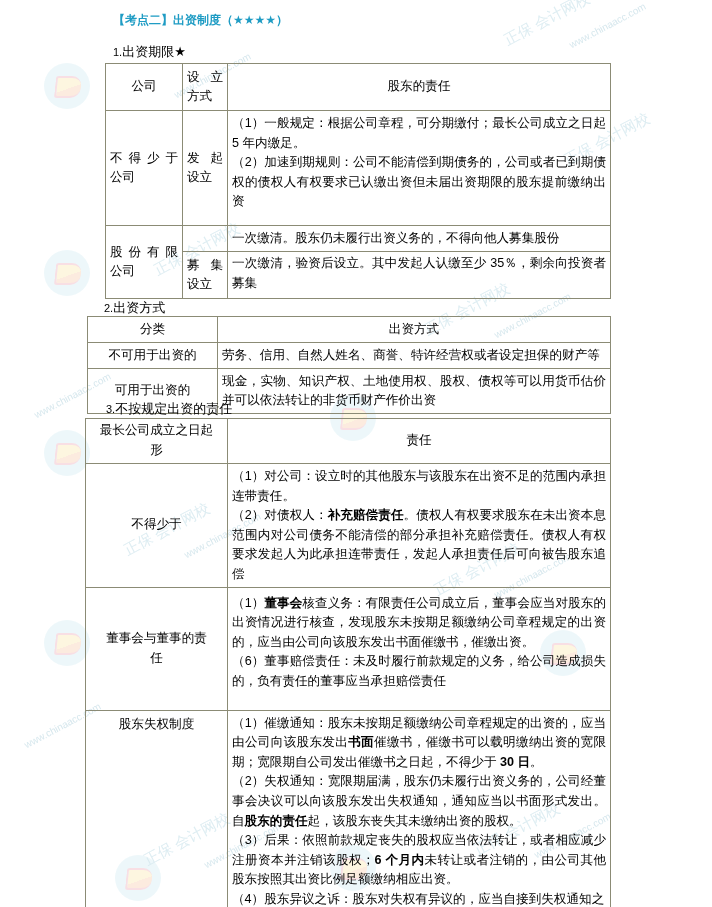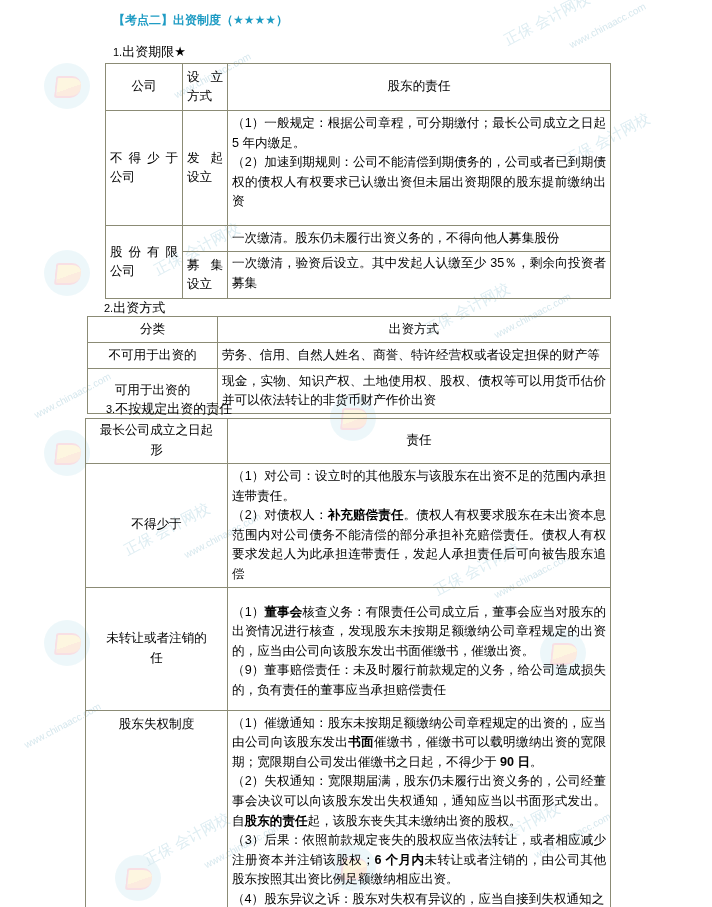--- a/index.html
+++ b/index.html
@@ -253,33 +253,33 @@
       <tr>
         <td class="ctr" style="height:118px"><span>不得少于</span></td>
         <td class="cell-body" style="vertical-align:top;padding-top:3px">
           <p><span>（1）对公司：设立时的其他股东与该股东在出资不足的范围内承担连带责任。</span></p>
           <p><span>（2）对债权人：</span><span class="hi">补充赔偿责任</span><span>。债权人有权要求股东在未出资本息范围内对公司债务不能清偿的部分承担补充赔偿责任。债权人有权要求发起人为此承担连带责任，发起人承担责任后可向被告股东追偿</span></p>
         </td>
       </tr>
 
       <tr>
         <td class="ctr" style="height:118px">
-          <div>未转让或者注销的</div>
+          <div>董事会与董事的责</div>
           <div>任</div>
         </td>
-        <td class="cell-body" style="vertical-align:top;padding-top:15px">
+        <td class="cell-body" style="vertical-align:top;padding-top:6px">
           <p><span>（1）</span><span class="hi">董事会</span><span>核查义务：有限责任公司成立后，董事会应当对股东的出资情况进行核查，发现股东未按期足额缴纳公司章程规定的出资的，应当由公司向该股东发出书面催缴书，催缴出资。</span></p>
-          <p><span>（9）董事赔偿责任：未及时履行前款规定的义务，给公司造成损失的，负有责任的董事应当承担赔偿责任</span></p>
+          <p><span>（6）董事赔偿责任：未及时履行前款规定的义务，给公司造成损失的，负有责任的董事应当承担赔偿责任</span></p>
         </td>
       </tr>
 
       <tr>
         <td class="ctr clip-bottom" style="height:222px;vertical-align:top;padding-top:4px"><span>股东失权制度</span></td>
         <td class="cell-body clip-bottom" style="vertical-align:top;padding-top:3px;height:222px">
-          <p><span>（1）催缴通知：股东未按期足额缴纳公司章程规定的出资的，应当由公司向该股东发出</span><span class="hi">书面</span><span>催缴书，催缴书可以载明缴纳出资的宽限期；宽限期自公司发出催缴书之日起，不得少于 </span><span class="hi">90 日</span><span>。</span></p>
+          <p><span>（1）催缴通知：股东未按期足额缴纳公司章程规定的出资的，应当由公司向该股东发出</span><span class="hi">书面</span><span>催缴书，催缴书可以载明缴纳出资的宽限期；宽限期自公司发出催缴书之日起，不得少于 </span><span class="hi">30 日</span><span>。</span></p>
           <p><span>（2）失权通知：宽限期届满，股东仍未履行出资义务的，公司经董事会决议可以向该股东发出失权通知，通知应当以书面形式发出。自</span><span class="hi">股东的责任</span><span>起，该股东丧失其未缴纳出资的股权。</span></p>
           <p><span>（3）后果：依照前款规定丧失的股权应当依法转让，或者相应减少注册资本并注销该股权；</span><span class="hi">6 个月内</span><span>未转让或者注销的，由公司其他股东按照其出资比例足额缴纳相应出资。</span></p>
           <p><span>（4）股东异议之诉：股东对失权有异议的，应当自接到失权通知之</span></p>
         </td>
       </tr>
     </tbody>
   </table>
 
 </div>
 

